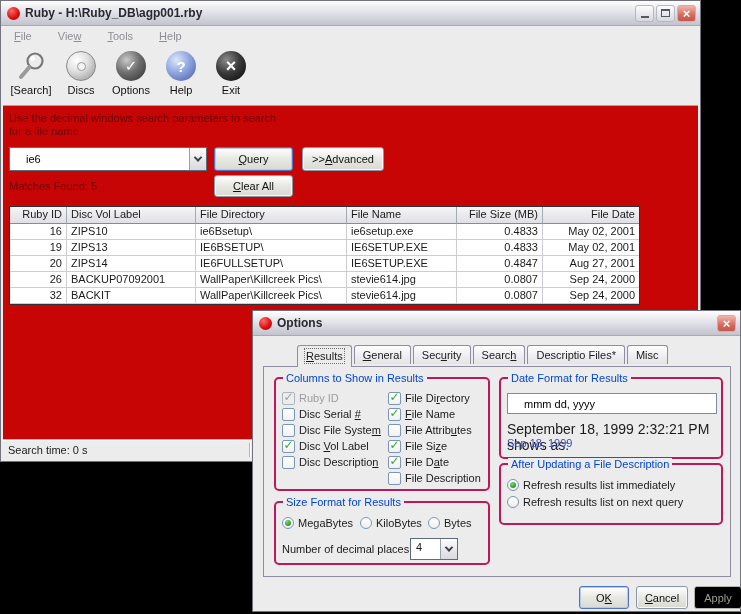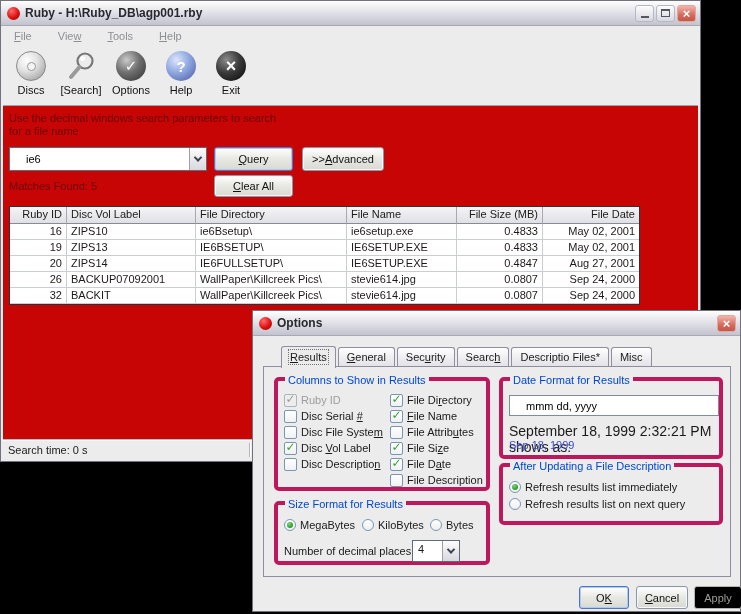--- a/index.html
+++ b/index.html
@@ -115,35 +115,35 @@
   
   .statusbar {
     position:absolute; left:2px; right:2px; bottom:2px; height:19px;
     background:#ECECEC; border-top:1px solid #FFFFFF; box-shadow:0 -1px 0 #B9B9C0;
     display:flex; align-items:center; padding-left:5px;
   }
   .status-div { position:absolute; left:246px; top:2px; bottom:2px; width:2px; border-left:1px solid #B4B4BC; border-right:1px solid #fff; }
 
   
   #options-dialog { left:252px; top:310px; width:489px; height:302px; }
-  .tabs { position:absolute; left:4px; top:34px; height:22px; display:flex; align-items:center; z-index:2;padding-left:24px; }
+  .tabs { position:absolute; left:20px; top:34px; height:22px; display:flex; align-items:flex-start; z-index:2;padding-left:24px; }
   .tab {
     height:19px; line-height:18px; padding:0 8px; margin-right:2px;
     border:1px solid #8E8EA0; border-bottom:none; border-radius:3px 3px 0 0;
     background:linear-gradient(#FEFEFE,#E2E2E8); white-space:nowrap;
   }
   .tab.selected {
     height:22px; line-height:21px; background:#ECECEC; margin-bottom:-1px; position:relative;
   }
   .tab.selected .tab-label { outline:1px dotted #707070; outline-offset:1px; }
   .tabpage {
     position:absolute; left:10px; top:55px; width:468px; height:211px;
     border:1px solid #8E8EA0; background:#ECECEC;
   }
-  .group { position:absolute; border:4px solid #be185d; border-radius:5px; }
+  .group { position:absolute; border:2px solid #be185d; border-radius:5px; }
   .group-title { position:absolute; top:-7px; left:7px; background:#ECECEC; padding:0 3px; color:#0046D5; white-space:nowrap; }
   .g-columns { left:10px; top:10px; width:216px; height:114px; }
   .g-size    { left:10px; top:134px; width:216px; height:64px; }
   .g-date    { left:235px; top:10px; width:224px; height:82px; }
   .g-after   { left:235px; top:96px; width:224px; height:62px; }
   .cb-col { position:absolute; top:11px; }
   .cb-col.l { left:6px; } .cb-col.r { left:112px; }
   .cb-item, .radio-item { display:flex; align-items:center; gap:4px; height:16px; white-space:nowrap; }
   .cb-box {
     width:13px; height:13px; flex:none; border:1px solid #7A96B4; border-radius:2px;
@@ -199,32 +199,32 @@
 
   <div class="menubar">
     <span class="menu-item"><u>F</u>ile</span>
     <span class="menu-item">Vie<u>w</u></span>
     <span class="menu-item"><u>T</u>ools</span>
     <span class="menu-item"><u>H</u>elp</span>
   </div>
 
   <div class="toolbar">
     <div class="tool-item">
-      <span class="sphere disc">
-          <span class="disc-hole"></span>
-        </span>
-      <span class="tool-label">Discs</span>
-    </div>
-    <div class="tool-item">
       <svg width="30" height="30" viewBox="0 0 30 30">
         <circle cx="19" cy="10" r="7.5" fill="#ECECEC" stroke="#787878" stroke-width="2.2"></circle>
         <circle cx="16.5" cy="7.5" r="2.5" fill="#ffffff" opacity="0.8"></circle>
         <line x1="13.5" y1="16" x2="5" y2="26" stroke="#9A9A9A" stroke-width="4" stroke-linecap="round"></line>
       </svg>
       <span class="tool-label">[Search]</span>
+    </div>
+    <div class="tool-item">
+      <span class="sphere disc">
+          <span class="disc-hole"></span>
+        </span>
+      <span class="tool-label">Discs</span>
     </div>
     <div class="tool-item">
       <span class="sphere dark-check"></span>
       <span class="tool-label">Options</span>
     </div>
     <div class="tool-item">
       <span class="sphere help"></span>
       <span class="tool-label">Help</span>
     </div>
     <div class="tool-item">

